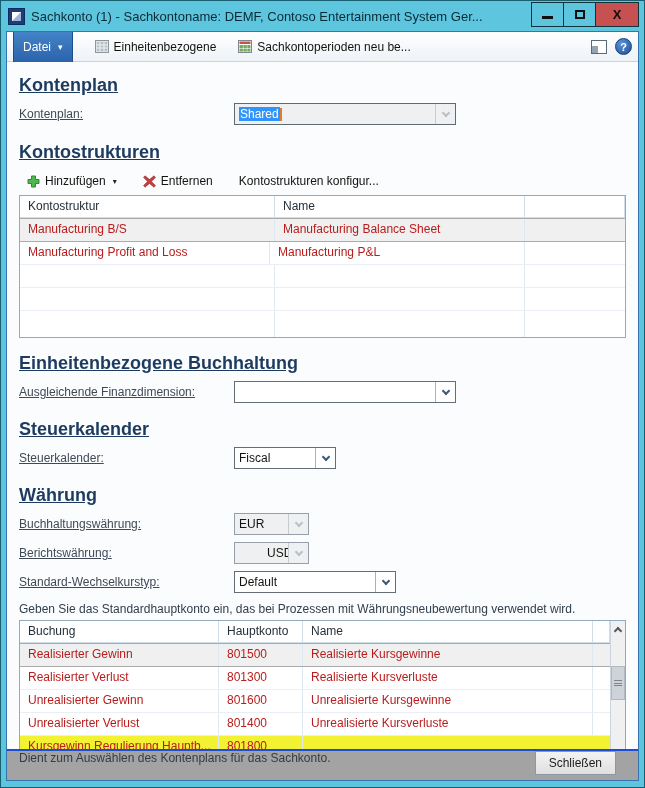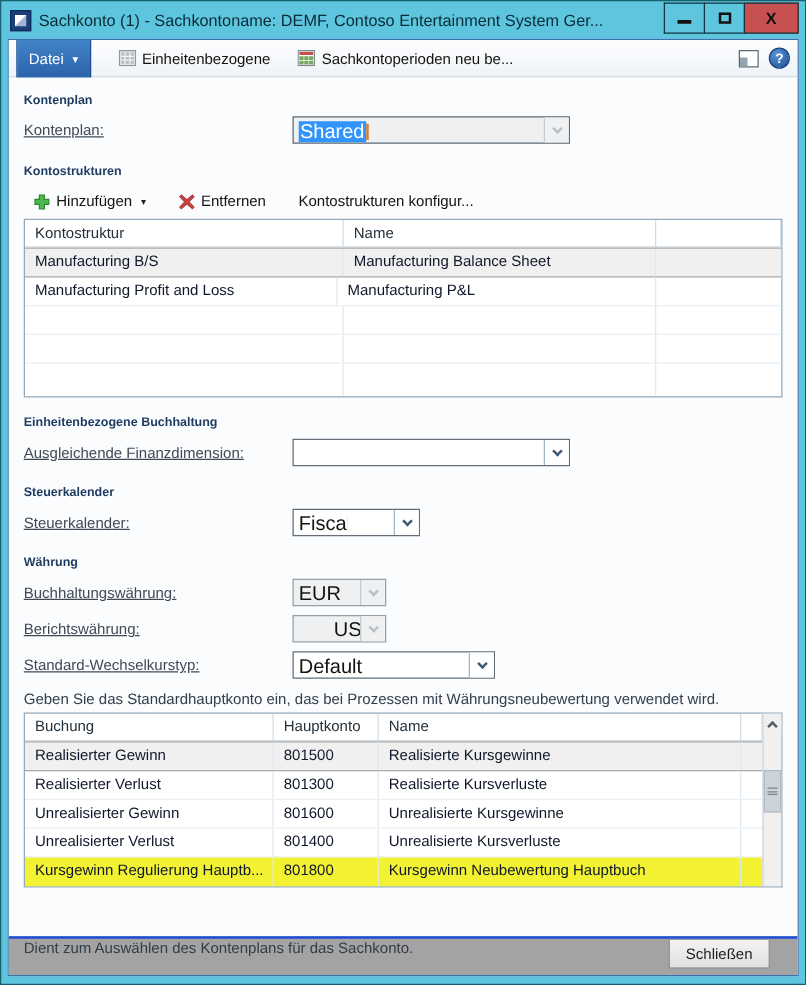--- a/index.html
+++ b/index.html
@@ -27,45 +27,45 @@
   .datei-btn { height:22px; padding:16px 9px; background:linear-gradient(#4484c8,#2a62ab); border:1px solid #1d4d8c; border-radius:2px; color:#fff; font-size:12px; display:flex; align-items:center; gap:7px; cursor:pointer; }
   .datei-btn .dd { font-size:9px; color:#fff; }
   .tb-item { display:flex; align-items:center; gap:5px; font-size:12px; color:#13130f; margin-left:22px; cursor:pointer; }
   .tb-right { margin-left:auto; display:flex; align-items:center; gap:8px; }
   .pane-icon { width:16px; height:14px; border:1px solid #5c6a76; background:#fff; position:relative; cursor:pointer; }
   .pane-icon::after { content:""; position:absolute; left:0; bottom:0; width:6px; height:7px; background:#93a3af; }
   .help-icon { width:17px; height:17px; border-radius:50%; background:radial-gradient(circle at 35% 30%, #5b93d6, #1c4f94); border:1px solid #16407c; color:#fff; font-size:11px; font-weight:bold; display:flex; align-items:center; justify-content:center; cursor:pointer; }
 
   
   .content { flex:1; padding:0 12px; overflow:hidden; background:#fafcfe; }
-  .sec-head { font-size:10px; font-weight:bold; color:#1d3a5f; margin-top:13px; }
+  .sec-head { font-size:18px; font-weight:bold; color:#1d3a5f; margin-top:13px;text-decoration:underline; }
   .frow { display:flex; align-items:center; margin-top:7px; }
   .flabel { width:215px; font-size:12px; color:#404a56; flex:0 0 auto;text-decoration:underline; }
 
   
   .combo { height:22px; border:1px solid #636d77; background:#fff; display:flex; align-items:stretch; }
-  .combo .ctext { flex:1; font-size:16px; color:#13130f; padding:3px 3px 0 4px; white-space:nowrap; overflow:hidden; }
+  .combo .ctext { flex:1; font-size:12px; color:#13130f; padding:3px 3px 0 4px; white-space:nowrap; overflow:hidden; }
   .combo .cbtn { width:20px; border-left:1px solid #9fb4c5; display:flex; align-items:center; justify-content:center; background:#fff; cursor:pointer; }
   .chev { width:6px; height:6px; border-right:2px solid #3f5a74; border-bottom:2px solid #3f5a74; transform:rotate(45deg); margin-top:-3px; }
   .combo.disabled { background:#eef0f1; border-color:#97a0a8; }
   .combo.disabled .cbtn { background:#eef0f1; border-left-color:#c4ccd2; cursor:default; }
   .combo.disabled .chev { border-color:#b9c1c8; }
   .sel-text { background:#3094fa; color:#fff; padding:0 1px; }
   .caret { display:inline-block; width:2px; height:13px; background:#e07b2e; vertical-align:middle; margin-left:0px; }
 
   
   .grid-toolbar { display:flex; align-items:center; margin-top:6px; height:24px; font-size:12px; color:#13130f; padding-left:8px; gap:26px; }
   .gt-item { display:flex; align-items:center; gap:5px; cursor:pointer; }
   .dd-black { font-size:8px; color:#222; margin-left:2px; }
 
   
   .grid { border:1px solid #94a9bb; background:#fff; margin-top:2px; }
   .grow { display:flex; height:23px; align-items:stretch; border-bottom:1px solid #e9eff5; }
   .grow.header { height:22px; border-bottom:1px solid #cfdde9; }
-  .gcell { font-size:12px; color:#0f172a; padding:3px 8px 0 8px; white-space:nowrap; overflow:hidden; border-right:1px solid #dee8f0; }
+  .gcell { font-size:12px; color:#b91c1c; padding:3px 8px 0 8px; white-space:nowrap; overflow:hidden; border-right:1px solid #dee8f0; }
   .grow.header .gcell { color:#24303a; border-right:1px solid #cfdde9; }
   .grow.selected { background:#f0f0f0; border-top:1px solid #ababab; border-bottom:1px solid #ababab; height:24px; }
   .grow.hl { background:#f2f233; border-bottom:1px solid #d8da32; }
   .grow .last { border-right:none; flex:1; }
 
   
   .g1-c1 { width:255px; } .g1-c2 { width:250px; }
   
   .g2-c1 { width:199px; } .g2-c2 { width:84px; } .g2-c3 { width:290px; }
 
@@ -299,21 +299,20 @@
           </div>
           <div class="grow">
             <div class="gcell g2-c1">Unrealisierter Verlust</div>
             <div class="gcell g2-c2">801400</div>
             <div class="gcell g2-c3">Unrealisierte Kursverluste</div>
             <div class="gcell last"></div>
           </div>
           <div class="grow hl">
             <div class="gcell g2-c1">Kursgewinn Regulierung Hauptb...</div>
             <div class="gcell g2-c2">801800</div>
-            <div class="gcell g2-c3">Kursgewinn Neubewertung Hauptbuch</div>
             <div class="gcell last"></div>
           </div>
 
         </div>
         <div class="vscroll">
           <div class="sc-btn">
               <div class="sc-chev-up"></div>
             </div>
           <div class="sc-track">
             <div class="sc-thumb">

